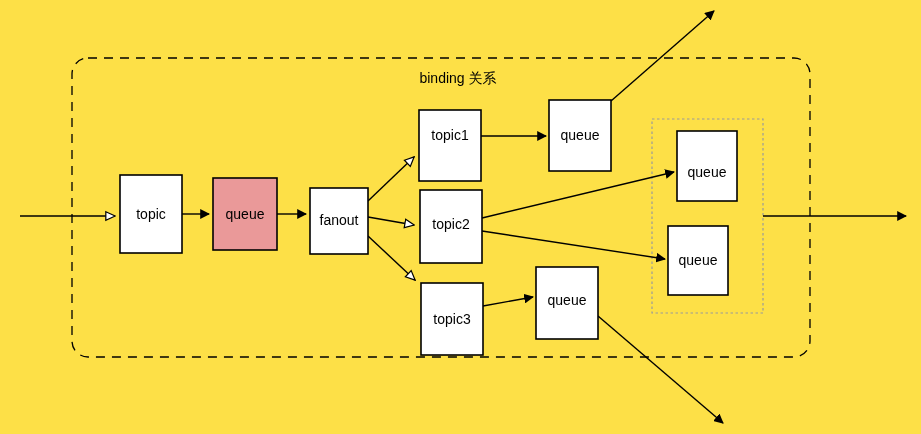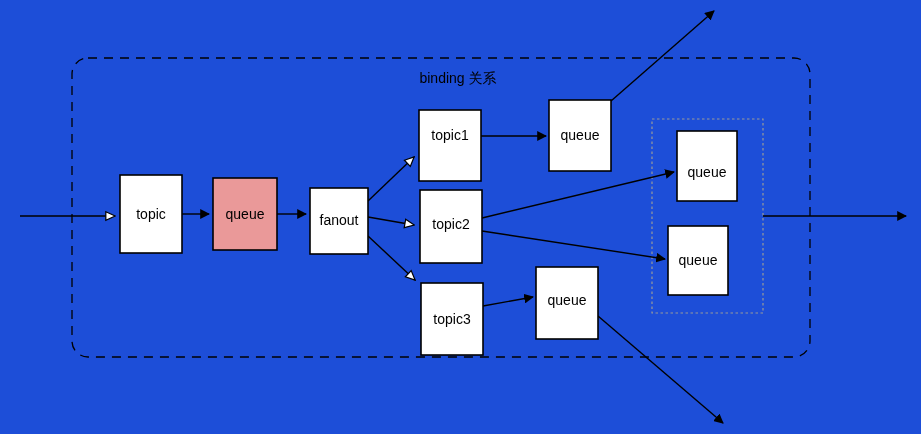--- a/index.html
+++ b/index.html
@@ -7,21 +7,21 @@
     padding: 0;
     background: #ffffff;
   }
   body {
     font-family: "Liberation Sans", "DejaVu Sans", sans-serif;
   }
   #canvas {
     position: relative;
     width: 921px;
     height: 434px;
-    background: #1d4ed8;
+    background: #fde047;
     overflow: hidden;
   }
   #diagram-svg {
     position: absolute;
     left: 0;
     top: 0;
     width: 921px;
     height: 434px;
   }
   .node-label {

